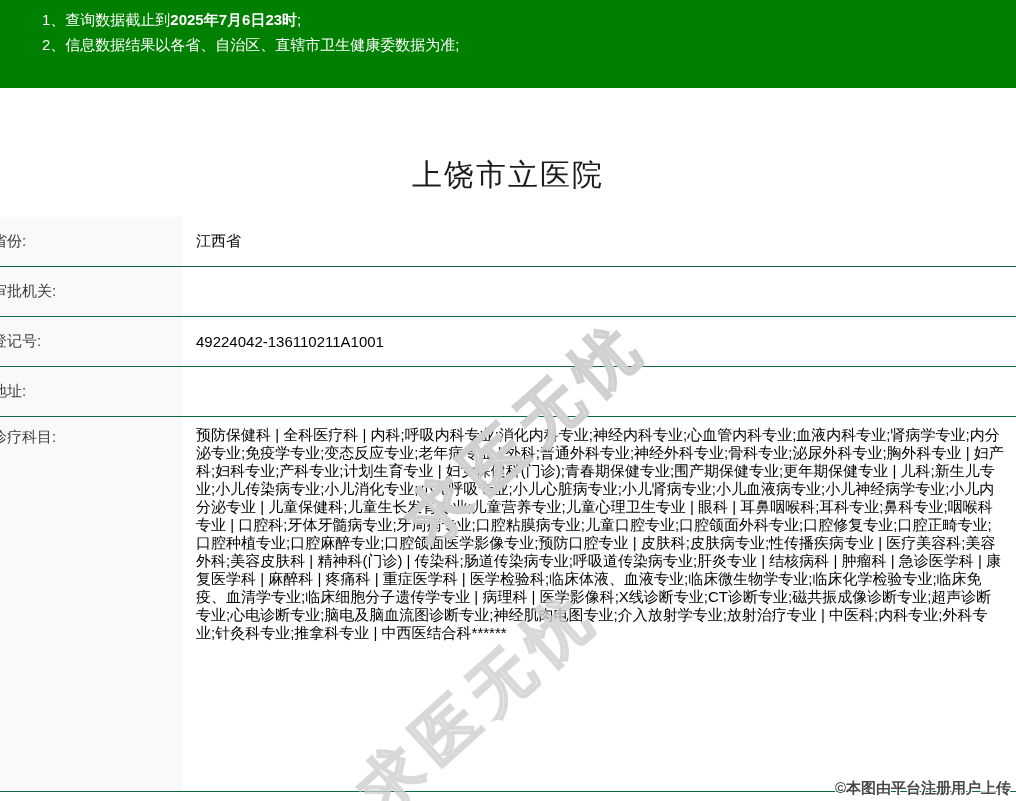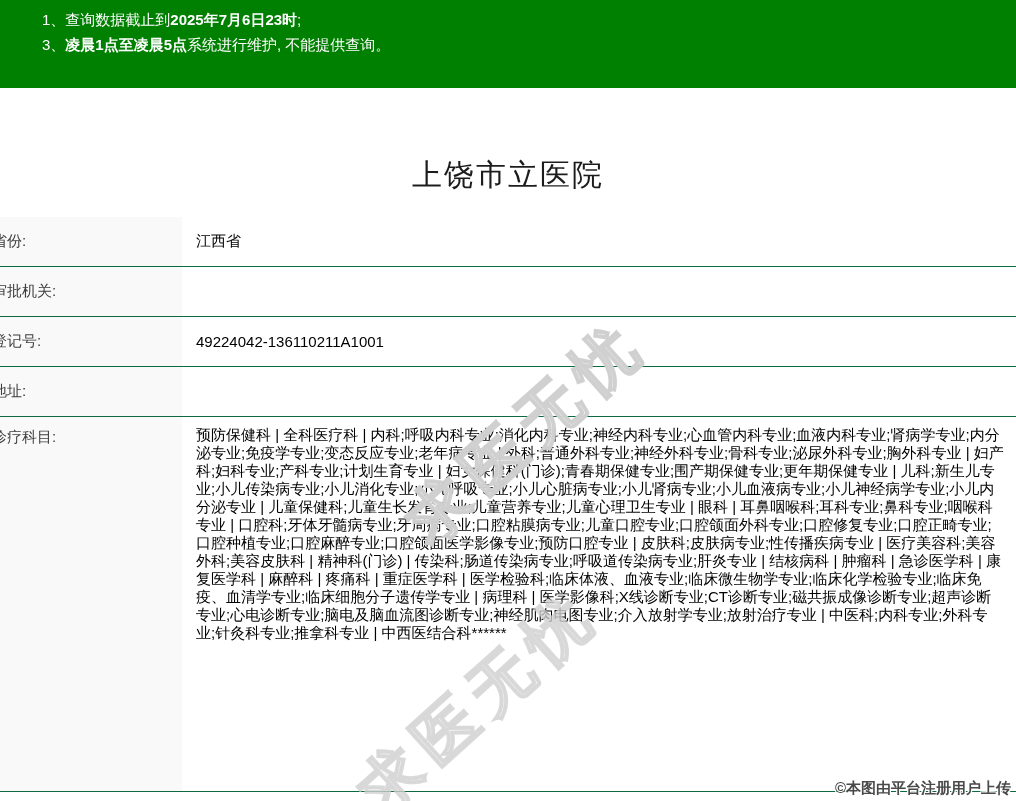--- a/index.html
+++ b/index.html
@@ -48,21 +48,21 @@
   .wm-1 { left:378px; top:390px; }
   .wm-2 { left:330px; top:660px; opacity:0.8; }
 </style>
 </head>
 <body>
 
 <div class="page">
 
   <div class="notice">
     <div class="line"><span>1、</span><span>查询数据截止到</span><b>2025年7月6日23时</b><span>;</span></div>
-    <div class="line"><span>3、</span><span></span><b>凌晨1点至凌晨5点</b><span>系统进行维护, 不能提供查询。</span></div>
+    <div class="line"><span>2、</span><span>信息数据结果以各省、自治区、直辖市卫生健康委数据为准;</span><b></b><span></span></div>
   </div>
 
   <div class="title-wrap">
     <div class="title">上饶市立医院</div>
   </div>
 
   <div class="info-table">
     <div class="row r-std">
       <div class="cell-label">省份:</div>
       <div class="cell-value">江西省</div>

